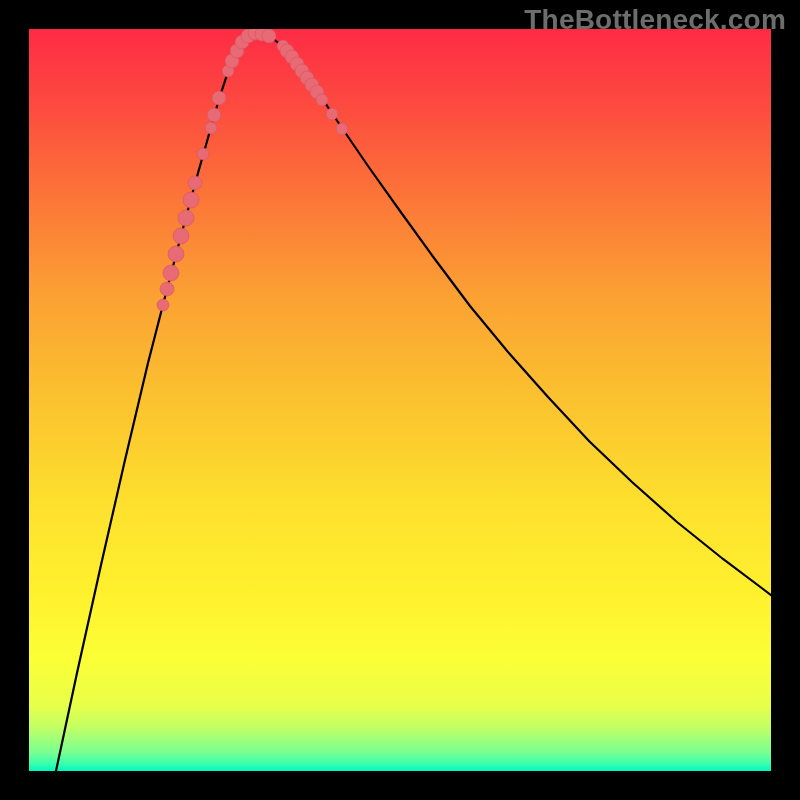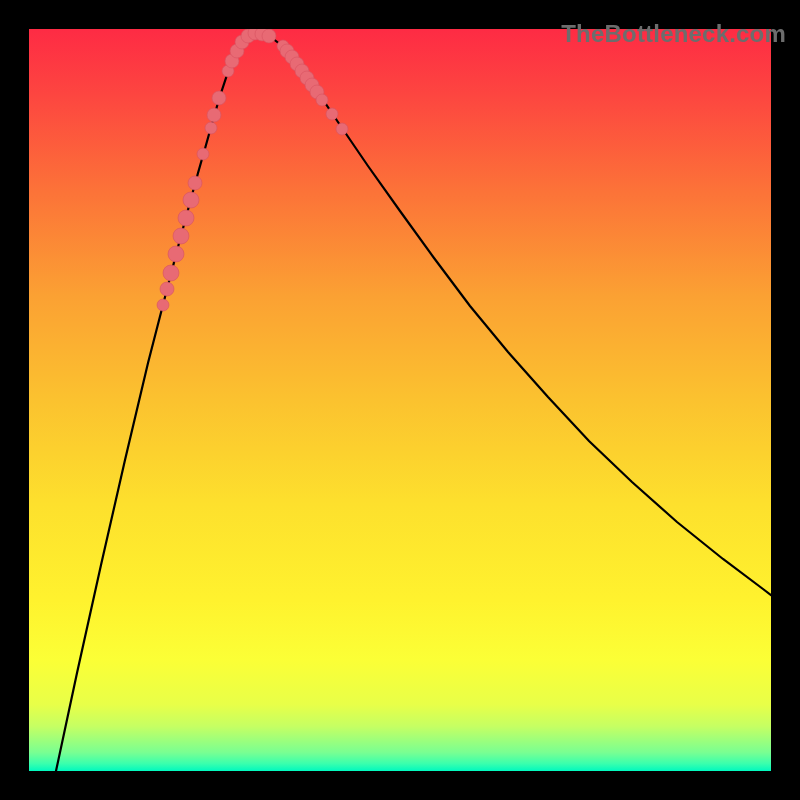--- a/index.html
+++ b/index.html
@@ -36,24 +36,24 @@
       #fbff36 85%,
       #e8ff48 91%,
       #c5ff63 94%,
       #79ff92 97.5%,
       #3affad 99%,
       #00f8bf 100%
     );
   }
   .watermark {
     position: absolute;
-    top: 20px;
+    top: 4px;
     right: 14px;
     font-family: Arial, Helvetica, sans-serif;
-    font-size: 24px;
+    font-size: 28px;
     font-weight: 600;
     color: #6d6d6d;
     letter-spacing: 0.2px;
   }
   svg.curve {
     position: absolute;
     top: 0;
     left: 0;
     width: 742px;
     height: 742px;

